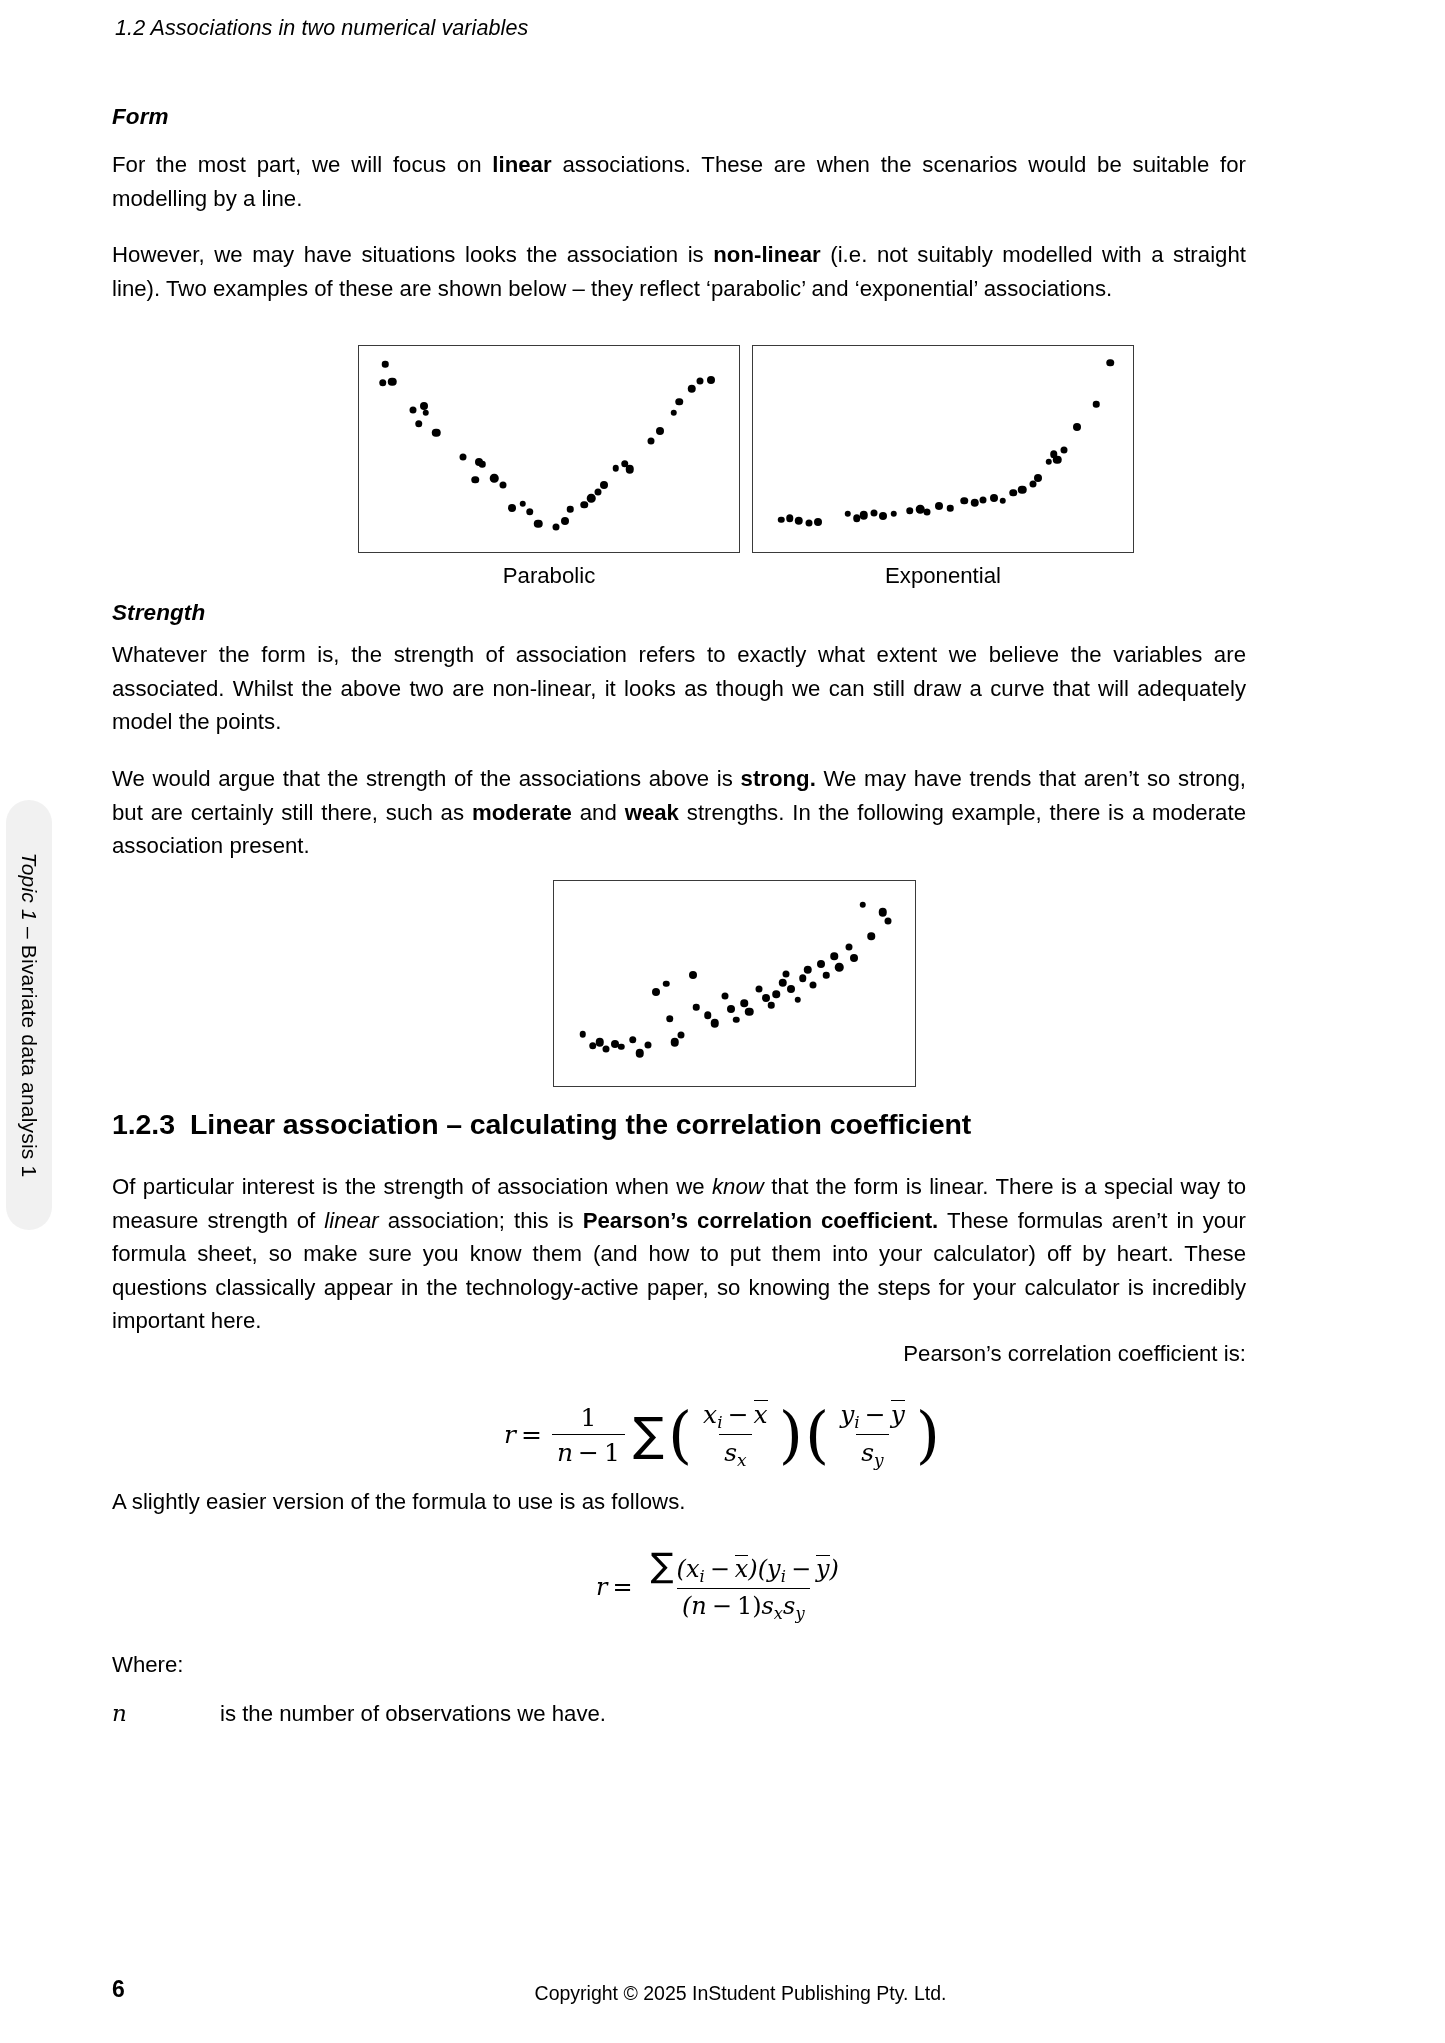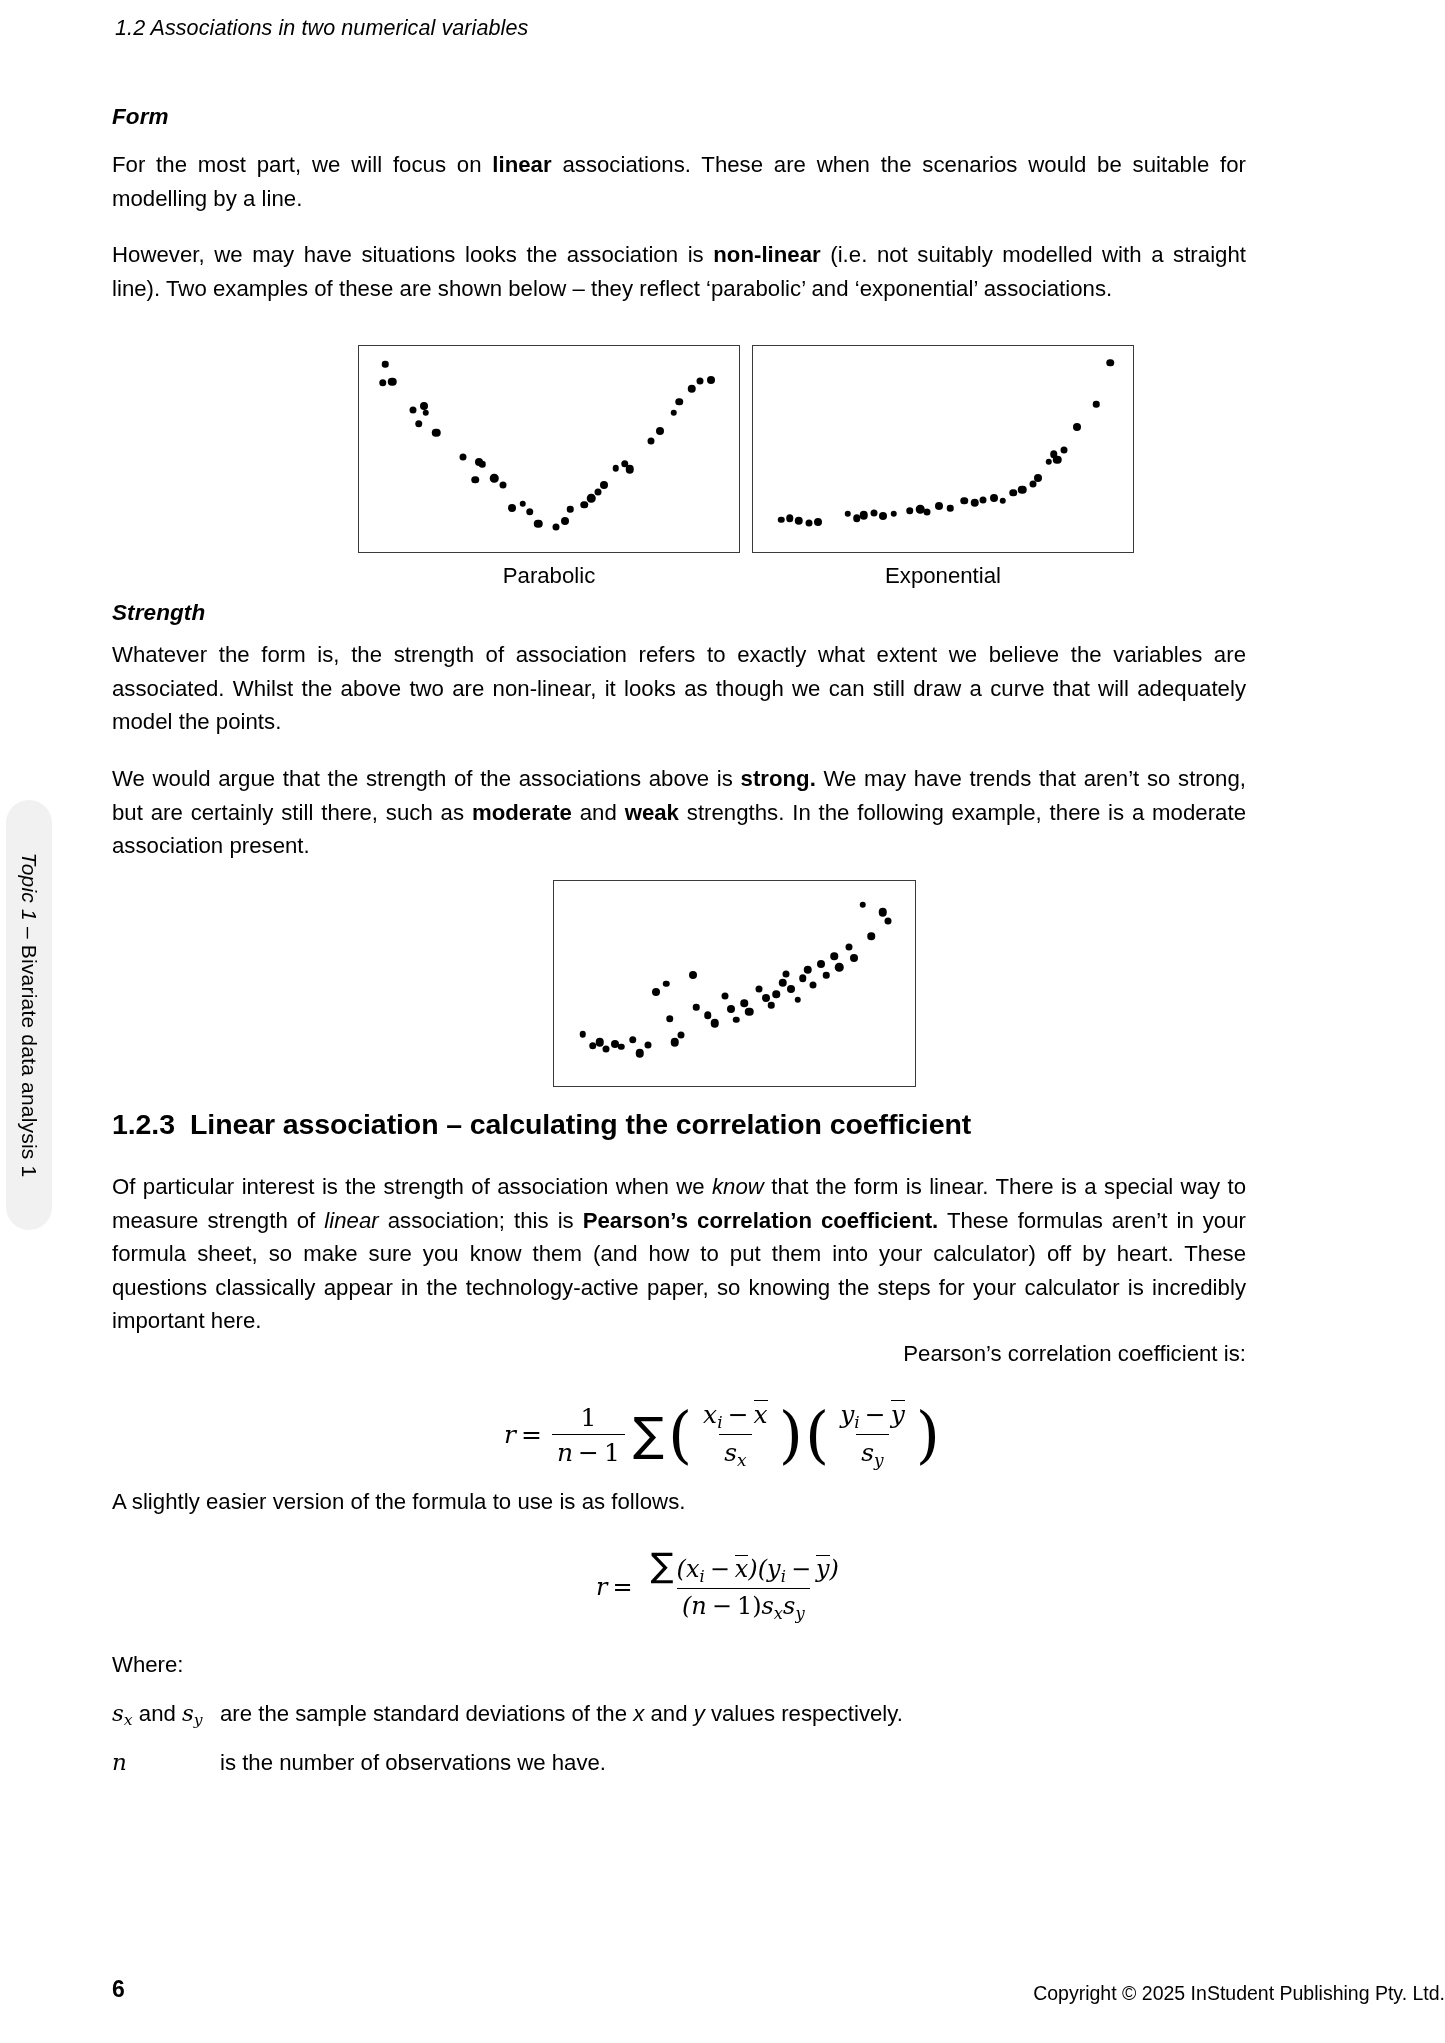--- a/index.html
+++ b/index.html
@@ -188,21 +188,21 @@
     left: 112px;
     top: 1976px;
     font-size: 23px;
     font-weight: bold;
   }
   .footer-copy {
     position: absolute;
     left: 0;
     right: 0;
     top: 1982px;
-    text-align: right;
+    text-align: center;
     font-size: 19.5px;
     margin-left: 36px;
   }
 </style>
 </head>
 <body>
 
 <div class="page">
 
   <div class="running-header">1.2 Associations in two numerical variables</div>
@@ -396,24 +396,20 @@
         <span class="mi">(n</span><span class="op">−</span><span>1)</span><span class="mi">s</span><span class="sub">x</span><span class="mi">s</span><span class="sub">y</span>
       </span>
     </span>
   </div>
 
   <div class="where-list" style="left:112px; top:1700px;">
 
 
 
 
-    <div class="where-row">
-      <span class="where-term"><span class="mi">s</span><span class="sub">x</span><span style="font-family:'Liberation Sans',sans-serif;font-size:22.2px;"> and </span><span class="mi">s</span><span class="sub">y</span></span>
-      <span class="where-def"><span>are the sample standard deviations of the </span><span class="i">x</span><span> and </span><span class="i">y</span><span> values respectively.</span></span>
-    </div>
 
     <div class="where-row">
       <span class="where-term"><span class="mi">n</span></span>
       <span class="where-def"><span>is the number of observations we have.</span></span>
     </div>
   </div>
 
   <div class="footer-page">6</div>
   <div class="footer-copy">Copyright © 2025 InStudent Publishing Pty. Ltd.</div>
 

